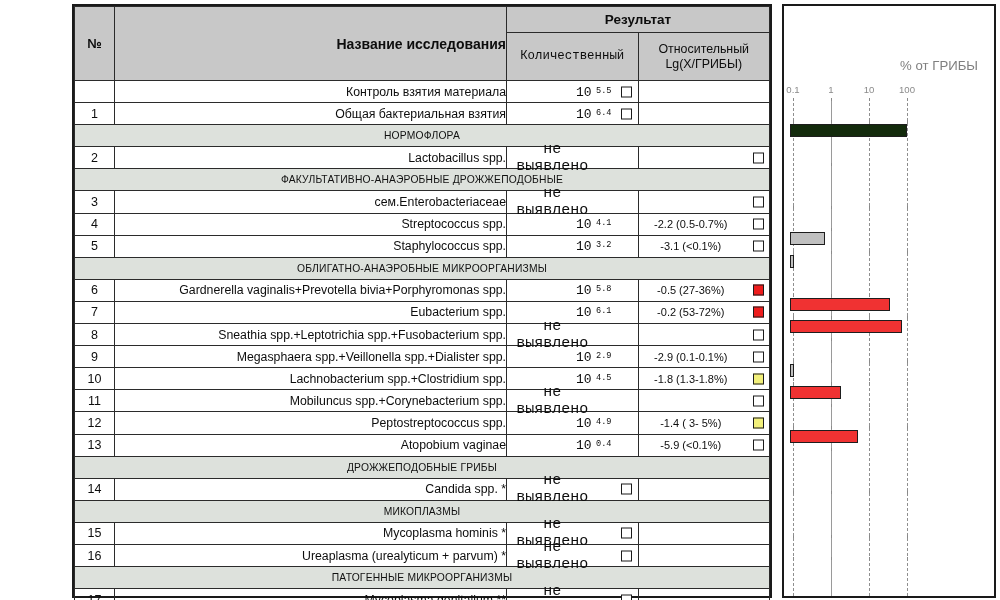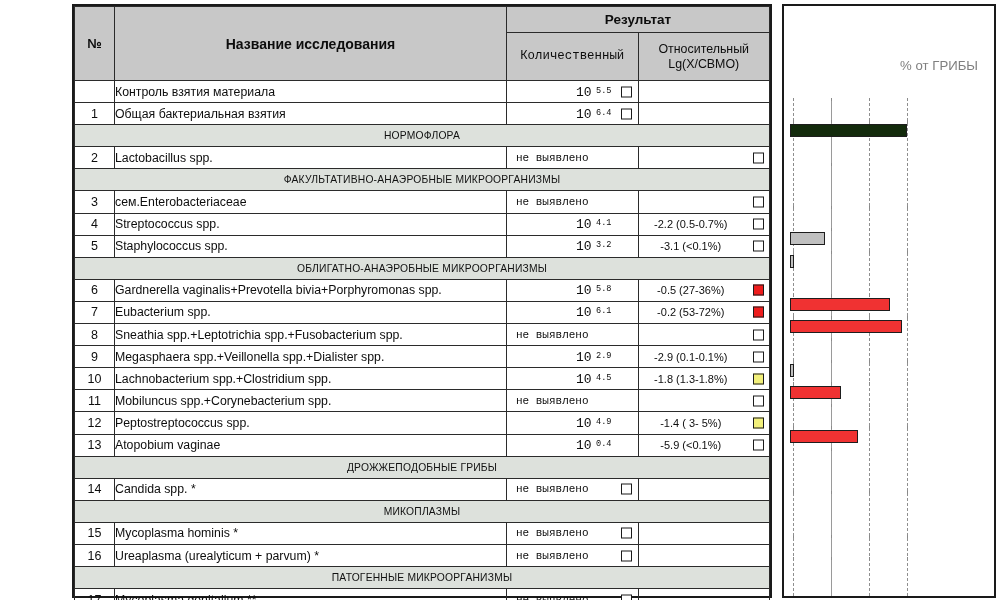--- a/index.html
+++ b/index.html
@@ -17,21 +17,21 @@
   }
   table.rpt{
     border-collapse:collapse;width:100%;table-layout:fixed;
     font-size:12.3px;color:#0d0d0d;
   }
   table.rpt td,table.rpt th{
     border:1px solid #2b2b2b;padding:0;vertical-align:middle;
     box-sizing:border-box;
   }
   .c-num{width:40px;text-align:center;}
-  .c-name{width:392px;}
+  .c-name{width:392px;text-align:right;}
   .c-quant{width:134px;font-family:Liberation Mono, monospace;}
   .c-rel{width:130px;}
 
   thead th{background:#c8c8c8;font-weight:bold;}
   .th-no{height:74px;font-size:13px;}
   .th-name{height:74px;font-size:14px;}
   .th-res{height:26px;font-size:13.5px;text-align:center;}
   .th-sub{height:48px;font-weight:normal;font-size:12.4px;text-align:center;line-height:1.15;}
 
   tbody tr{height:22.1px;}
@@ -40,21 +40,21 @@
 
   .grp td{
     background:#dde1dc;text-align:center;font-size:10.3px;
     letter-spacing:.2px;height:21px;color:#111;
   }
 
   
   .qt{position:relative;height:100%;}
   .qt .ten{position:absolute;right:46px;top:50%;transform:translateY(-50%);font-size:13px;}
   .qt .exp{position:absolute;right:26px;top:50%;transform:translateY(-64%);font-size:8.6px;}
-  .qt .nd{position:absolute;left:0;right:40px;top:50%;transform:translateY(-50%);text-align:center;font-size:11px;}
+  .qt .nd{position:absolute;left:0;right:40px;top:50%;transform:translateY(-50%);text-align:center;font-size:15px;}
   .qt .bx{position:absolute;right:6px;top:50%;transform:translateY(-50%);}
 
   
   .rl{position:relative;height:100%;}
   .rl .txt{position:absolute;left:0;right:26px;top:50%;transform:translateY(-50%);text-align:center;font-size:11px;}
   .rl .bx{position:absolute;right:5px;top:50%;transform:translateY(-50%);}
 
   .bx{width:11px;height:11px;border:1.6px solid #1b1b1b;background:#fff;display:inline-block;box-sizing:border-box;}
 
   
@@ -92,21 +92,21 @@
       <thead>
         <tr>
           <th class="c-num th-no" rowspan="2">№</th>
           <th class="c-name th-name" rowspan="2">Название исследования</th>
           <th class="th-res" colspan="2">Результат</th>
         </tr>
         <tr>
           <th class="c-quant th-sub">Количественный</th>
           <th class="c-rel th-sub">
             <span>Относительный</span><br>
-            <span>Lg(X/СВМО)</span>
+            <span>Lg(X/ГРИБЫ)</span>
           </th>
         </tr>
       </thead>
       <tbody id="tbody">
           <tr>
             <td class="c-num r-num"></td>
             <td class="c-name r-name">Контроль взятия материала</td>
             <td class="c-quant">
               <div class="qt">
                 <span class="ten">10</span>
@@ -143,21 +143,21 @@
                 <span class="nd">не выявлено</span>
               </div>
             </td>
             <td class="c-rel">
               <div class="rl">
                 <span class="bx" style="background:#ffffff"></span>
               </div>
             </td>
           </tr>
           <tr class="grp">
-            <td colspan="4">ФАКУЛЬТАТИВНО-АНАЭРОБНЫЕ МИКРООРГАНИЗМЫ</td>
+            <td colspan="4">ФАКУЛЬТАТИВНО-АНАЭРОБНЫЕ ДРОЖЖЕПОДОБНЫЕ</td>
           </tr>
           <tr>
             <td class="c-num r-num">3</td>
             <td class="c-name r-name">сем.Enterobacteriaceae</td>
             <td class="c-quant">
               <div class="qt">
                 <span class="nd">не выявлено</span>
               </div>
             </td>
             <td class="c-rel">
@@ -385,20 +385,26 @@
             <td class="c-rel">
               <div class="rl"></div>
             </td>
           </tr>
         </tbody>
     </table>
   </div>
 
   <div class="chart-wrap">
     <div class="chart-title">% от ГРИБЫ</div>
+    <div class="axis-labels" id="axis-labels">
+        <span style="left: 9px;">0.1</span>
+        <span style="left: 47px;">1</span>
+        <span style="left: 85px;">10</span>
+        <span style="left: 123px;">100</span>
+      </div>
     <div class="plot" id="plot">
         <div class="gridline dashed" style="left: 9px;"></div>
         <div class="gridline solid" style="left: 47px;"></div>
         <div class="gridline dashed" style="left: 85px;"></div>
         <div class="gridline dashed" style="left: 123px;"></div>
         <div class="tickrow" style="top: 0px;">
           <div class="tick" style="left: 9px;"></div>
           <div class="tick" style="left: 47px;"></div>
           <div class="tick" style="left: 85px;"></div>
           <div class="tick" style="left: 123px;"></div>

